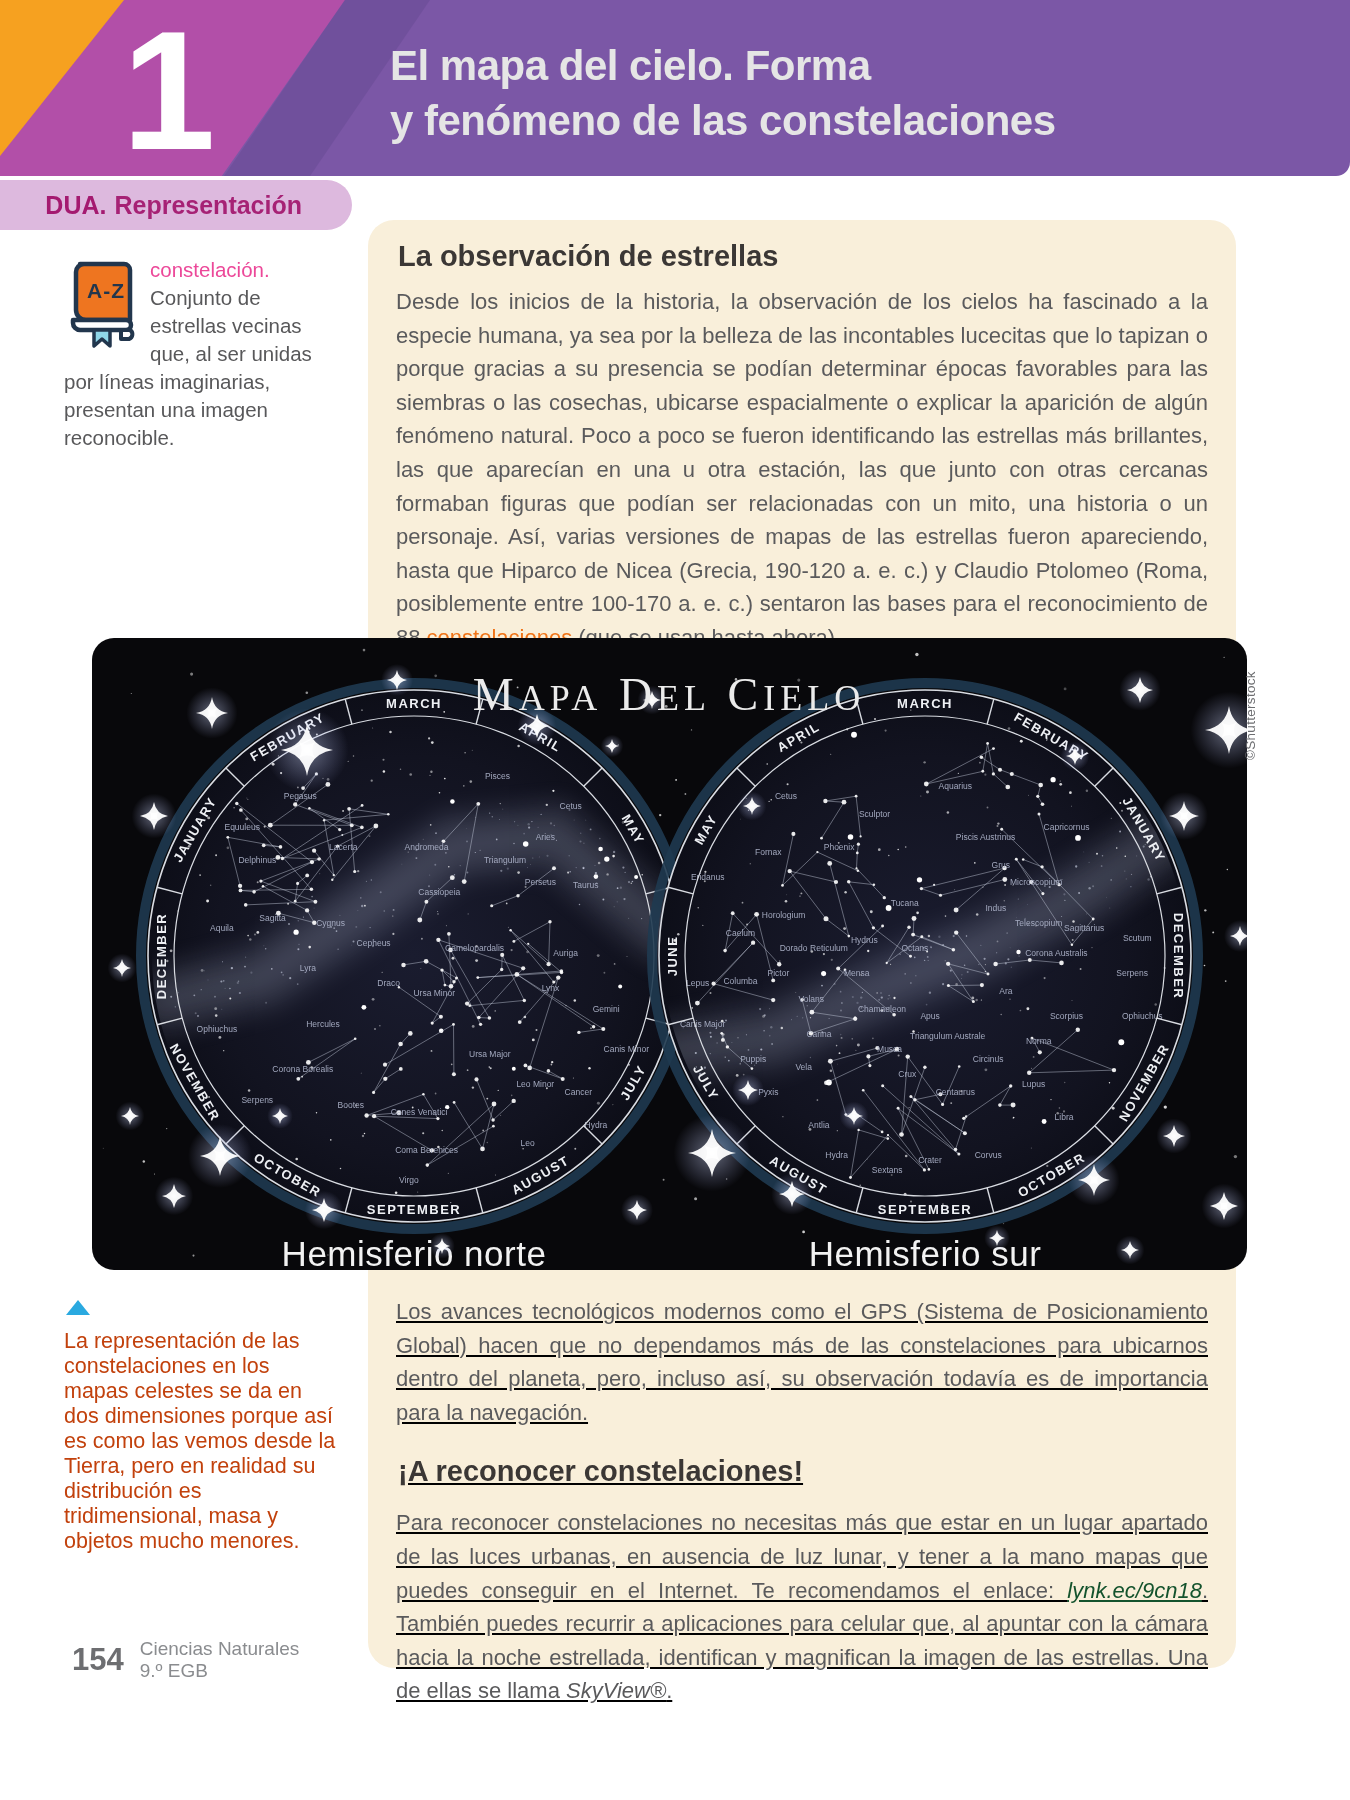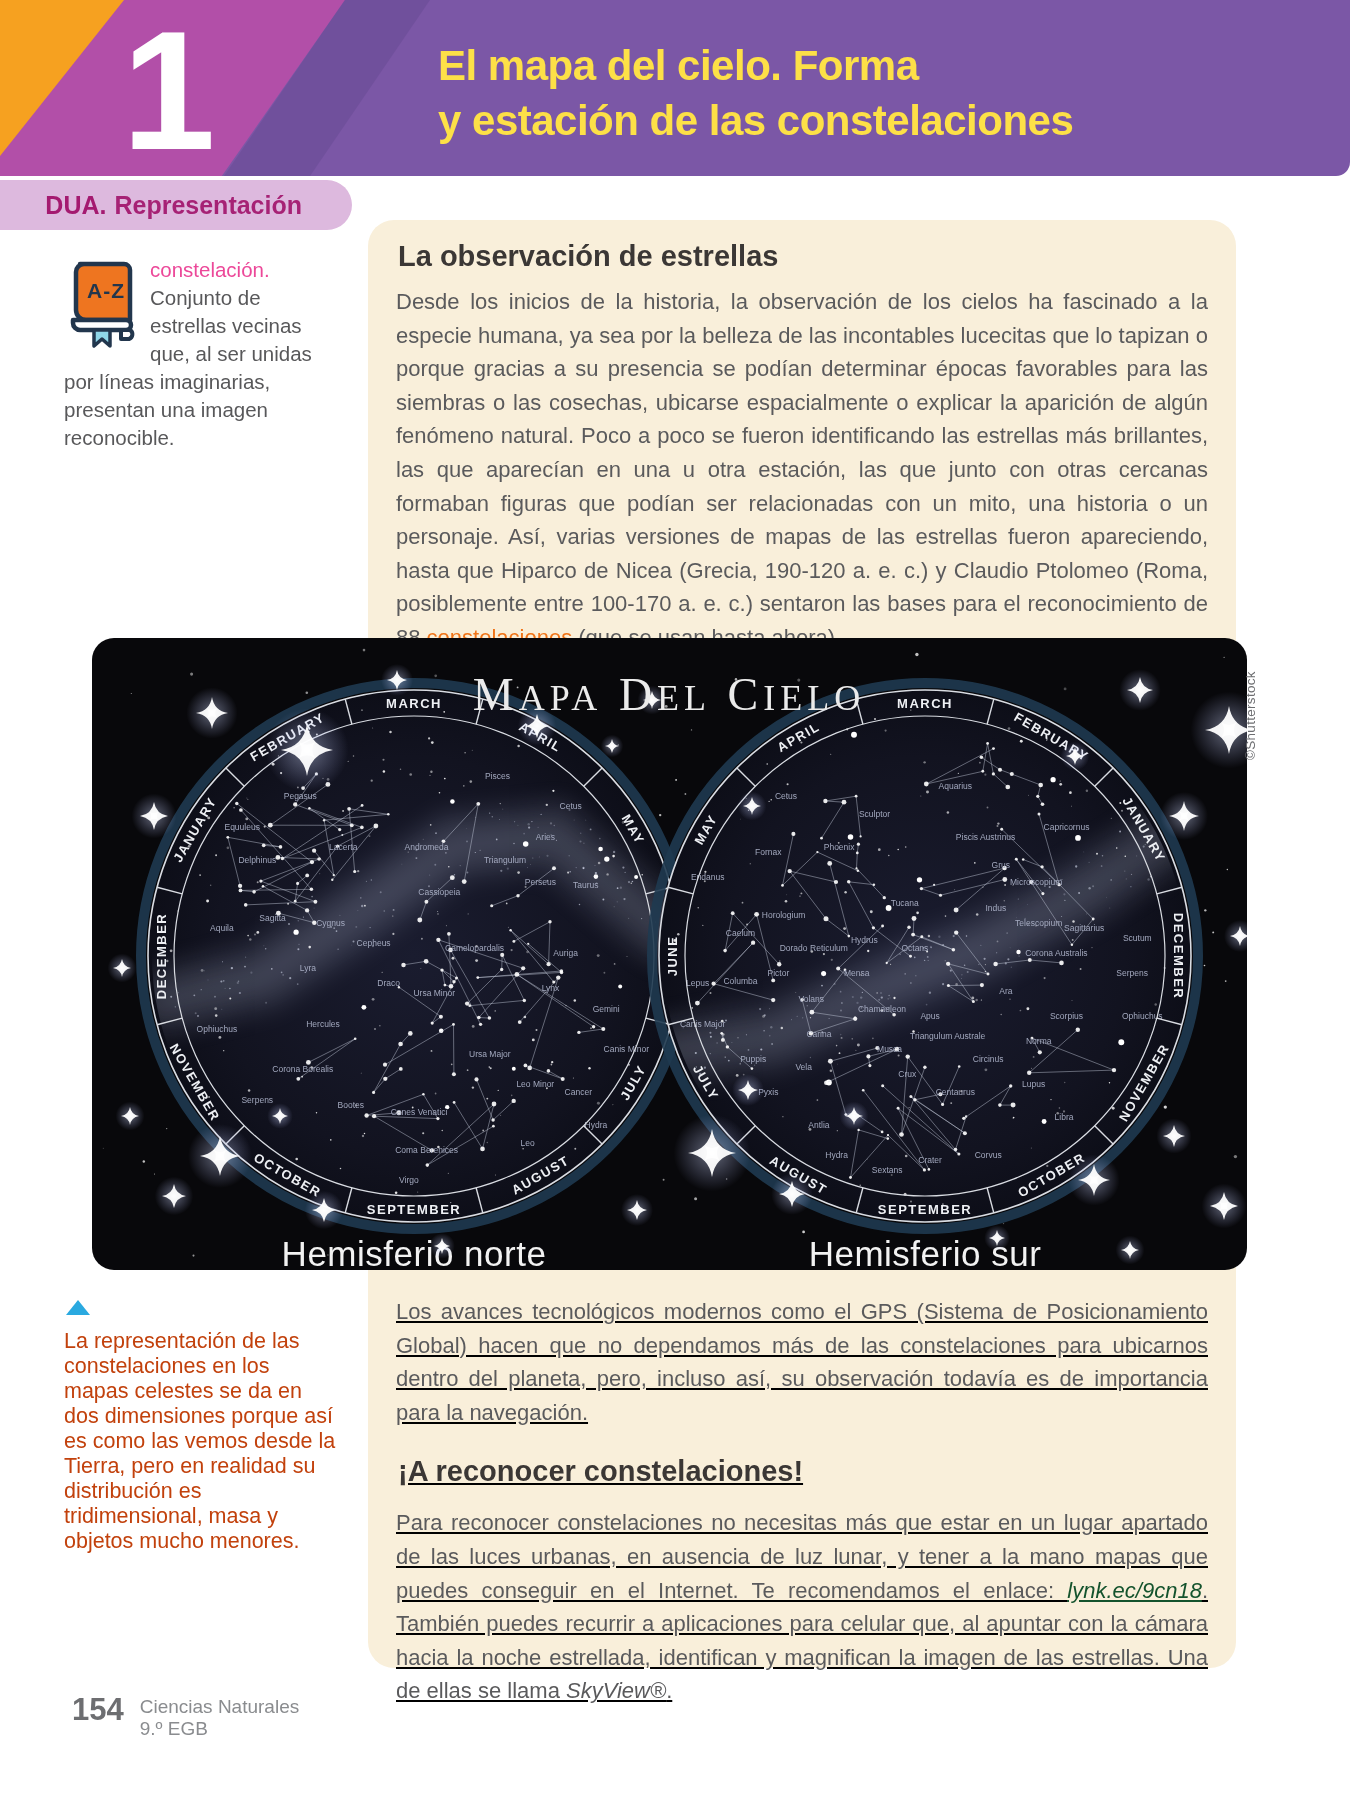--- a/index.html
+++ b/index.html
@@ -10,22 +10,22 @@
   .header{position:absolute;left:0;top:0;width:1350px;height:176px;
           background:#7b57a6;border-radius:0 0 14px 0;overflow:hidden;}
   .band-magenta{position:absolute;left:0;top:0;width:345px;height:176px;background:#b24fa8;
           clip-path:polygon(34.2% 0,100% 0,64.3% 100%,0 100%,0 86%);}
   .band-dark{position:absolute;left:0;top:0;width:430px;height:176px;background:#684a94;opacity:.55;
           clip-path:polygon(80.2% 0,100% 0,72.1% 100%,52.1% 100%);}
   .tri-orange{position:absolute;left:0;top:0;width:124px;height:156px;background:#f6a120;
           clip-path:polygon(0 0,100% 0,0 100%);}
   .unit-number{position:absolute;left:122px;top:14px;font-size:168px;line-height:.92;
           font-weight:bold;color:#ffffff;}
-  .chapter-title{position:absolute;left:390px;top:38px;color:#fde047;font-weight:bold;
-          font-size:42px;line-height:55px;letter-spacing:-.5px;margin-left:48px;}
+  .chapter-title{position:absolute;left:390px;top:38px;color:#e5e5e5;font-weight:bold;
+          font-size:42px;line-height:55px;letter-spacing:-.5px;}
 
   .dua-banner{position:absolute;left:0;top:180px;width:352px;height:50px;background:#ddb9de;
           border-radius:0 26px 26px 0;display:flex;align-items:center;justify-content:flex-end;
           padding-right:50px;box-sizing:border-box;color:#a41a70;font-size:25px;}
   .dua-banner .dua-bold{font-weight:bold;margin-right:8px;}
   .dua-banner .dua-rest{font-weight:bold;opacity:.95;}
 
   
   .glossary{position:absolute;left:64px;top:256px;width:274px;color:#58585a;
             font-size:20.5px;line-height:28px;}
@@ -52,37 +52,37 @@
           transform:rotate(-90deg) translateX(-112px);transform-origin:0 0;
           font-size:13.5px;color:#6d6e71;letter-spacing:.3px;}
 
   
   .caption{position:absolute;left:64px;top:1300px;width:274px;font-size:21.5px;
            line-height:25px;color:#c2410c;}
   .caption .tri{width:0;height:0;border-left:12px solid transparent;border-right:12px solid transparent;
            border-bottom:15px solid #2aa9e0;margin:0 0 14px 2px;}
 
   
-  .footer{position:absolute;left:72px;top:1694px;display:flex;gap:16px;align-items:flex-start;}
+  .footer{position:absolute;left:72px;top:1636px;display:flex;gap:16px;align-items:center;}
   .page-num{font-size:31px;font-weight:bold;color:#6d6e71;line-height:1;}
   .footer-meta{font-size:19px;color:#8a8c8f;line-height:22px;padding-top:2px;}
 </style>
 </head>
 <body>
 
 <div class="page">
 
   <div class="header">
     <div class="band-magenta"></div>
     <div class="band-dark"></div>
     <div class="tri-orange"></div>
     <div class="unit-number">1</div>
     <div class="chapter-title">
       <div>El mapa del cielo. Forma</div>
-      <div>y estación de las constelaciones</div>
+      <div>y fenómeno de las constelaciones</div>
     </div>
   </div>
 
   <div class="dua-banner">
     <span class="dua-bold">DUA.</span>
     <span class="dua-rest">Representación</span>
   </div>
 
   <div class="glossary">
     <span class="icon-wrap">

